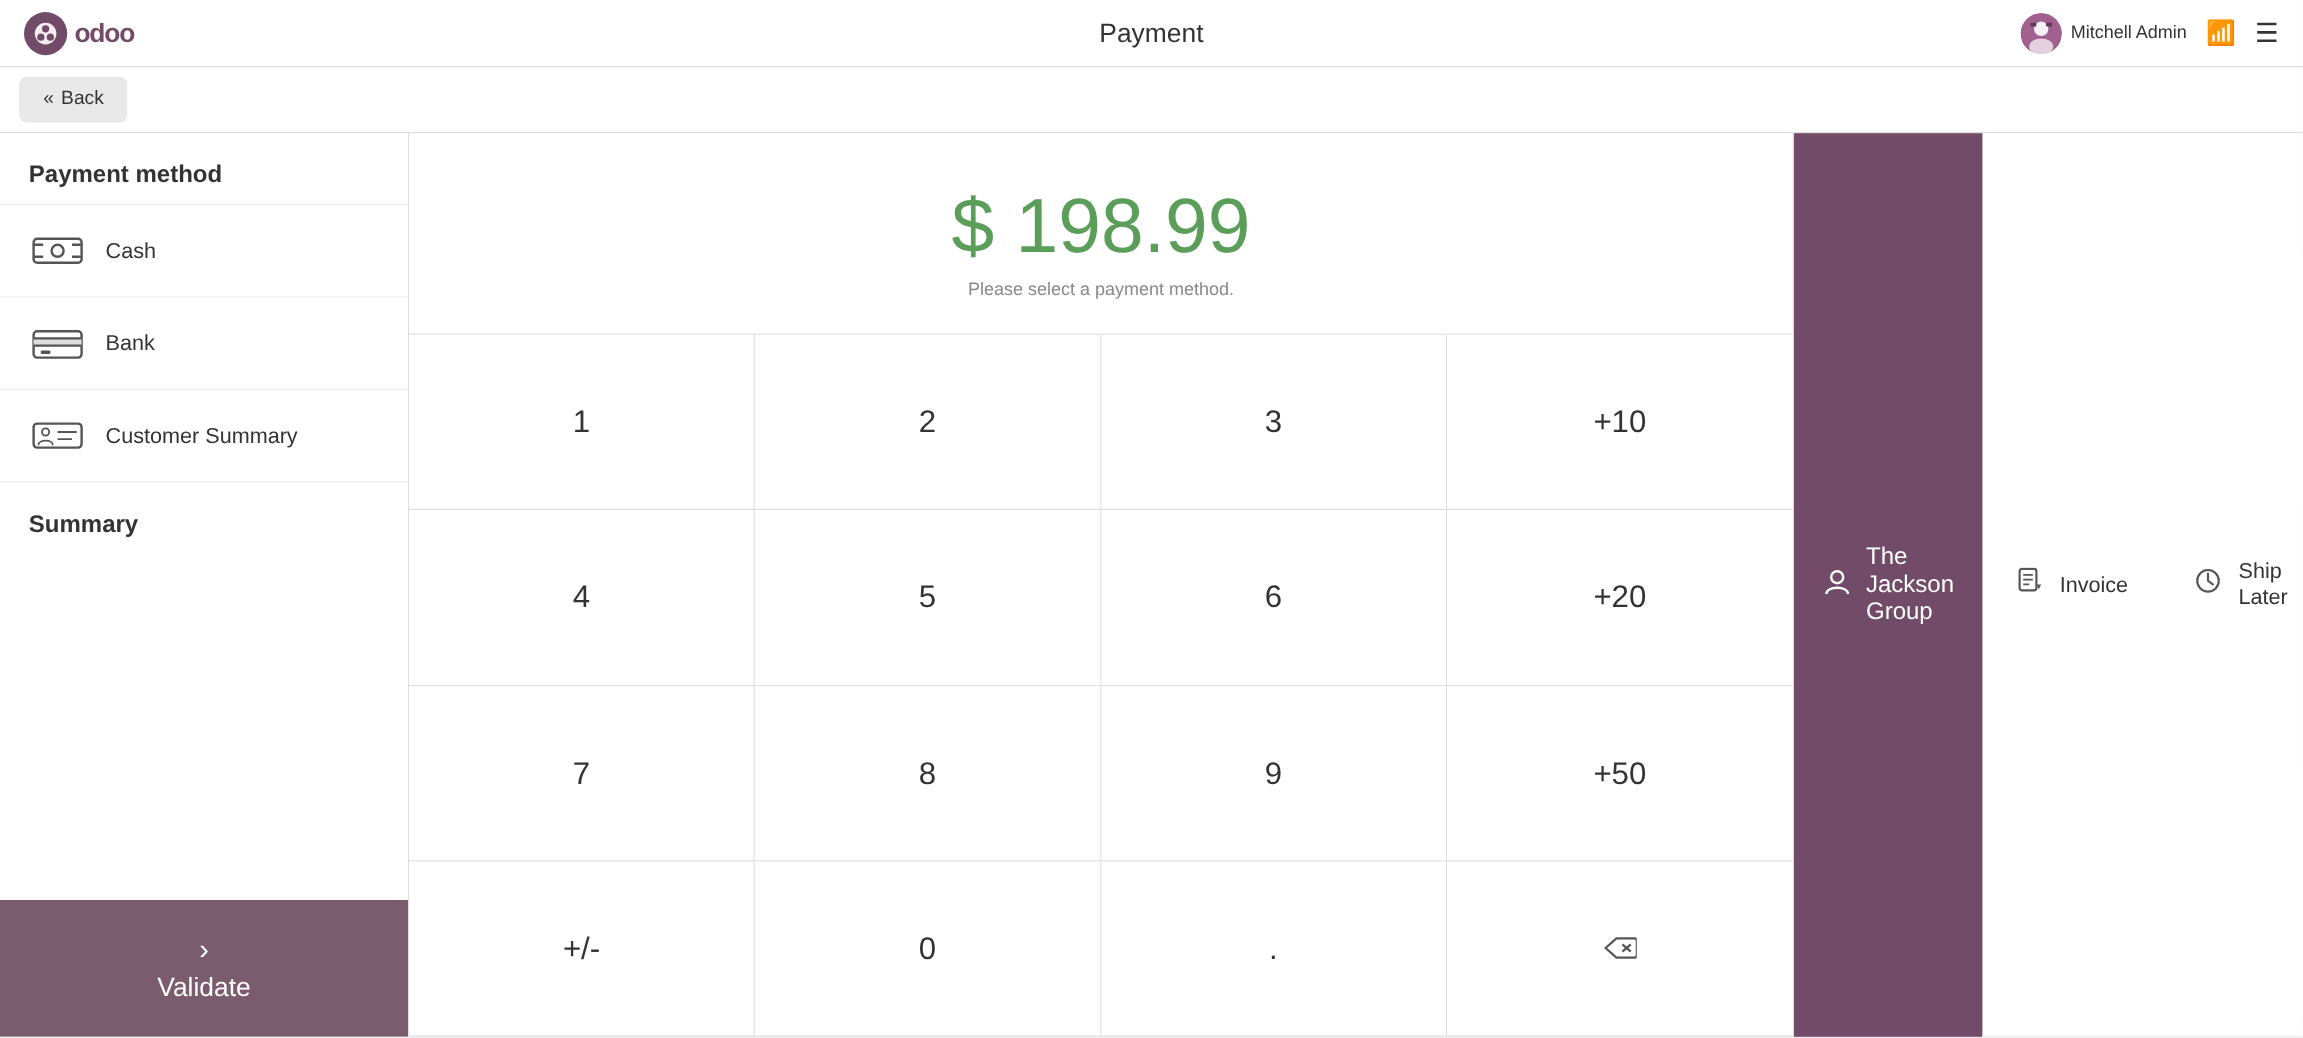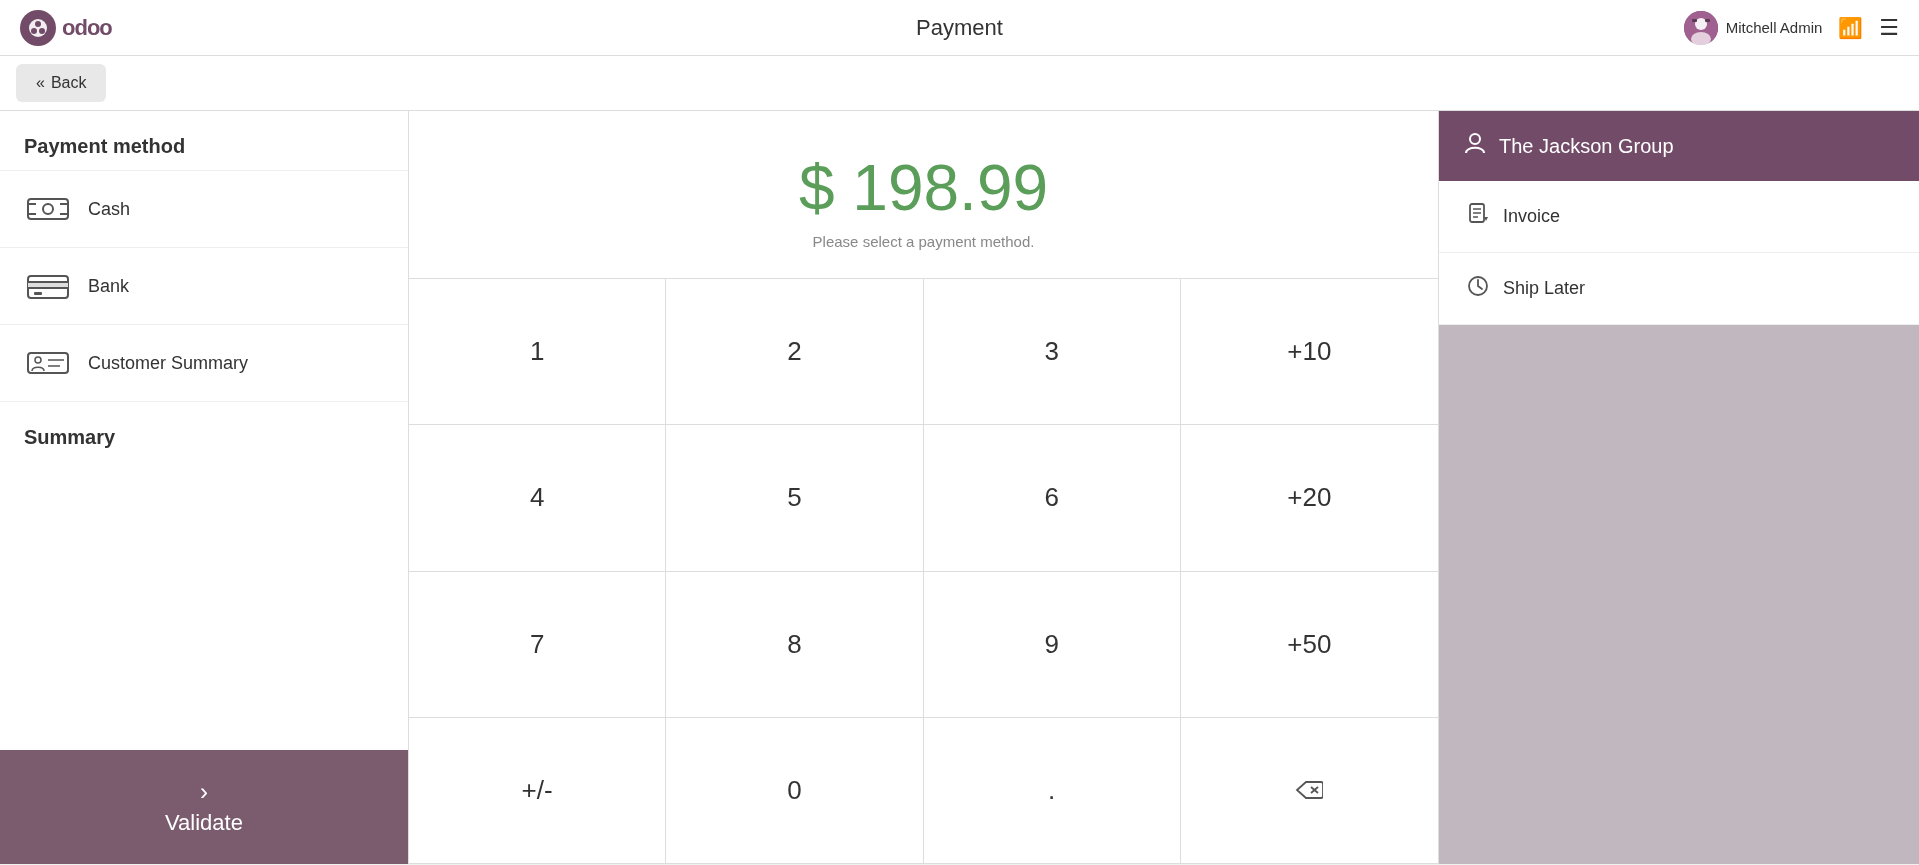--- a/index.html
+++ b/index.html
@@ -34,21 +34,21 @@
       color: #333; font-weight: 500;
     }
 
     
     .main-layout {
       display: flex; height: calc(865px - 56px - 56px);
     }
 
     
     .left-panel {
-      width: 409px; background: #fff; border-right: 1px solid #ddd;
+      width: 341px; background: #fff; border-right: 1px solid #ddd;
       display: flex; flex-direction: column; overflow: hidden;
     }
     .left-panel-content { flex: 1; overflow-y: auto; }
     .section-title {
       padding: 24px 24px 12px 24px;
       font-size: 20px; font-weight: 600; color: #333;
       border-bottom: 1px solid #eee;
     }
     .payment-method-item {
       display: flex; align-items: center; gap: 16px;
@@ -88,21 +88,21 @@
       background: #fff; font-size: 26px; color: #333;
       cursor: pointer; padding: 0; display: flex; align-items: center; justify-content: center;
       min-height: 96px;
     }
     .key-btn:last-child { border-right: none; }
     .key-btn:nth-child(4n) { border-right: none; }
     .key-btn.backspace { font-size: 20px; }
 
     
     .right-panel {
-      width: 480px; background: #fff; display: flex; flex-direction: column;
+      width: 424px; background: #fff; display: flex; flex-direction: row;
     }
     .customer-header {
       background: #714b67; color: #fff; padding: 20px 24px;
       display: flex; align-items: center; gap: 12px; font-size: 20px; font-weight: 500;
     }
     .customer-icon { font-size: 22px; }
     .right-action-item {
       display: flex; align-items: center; gap: 14px;
       padding: 22px 28px; border-bottom: 1px solid #eee;
       font-size: 18px; color: #333; cursor: pointer;

